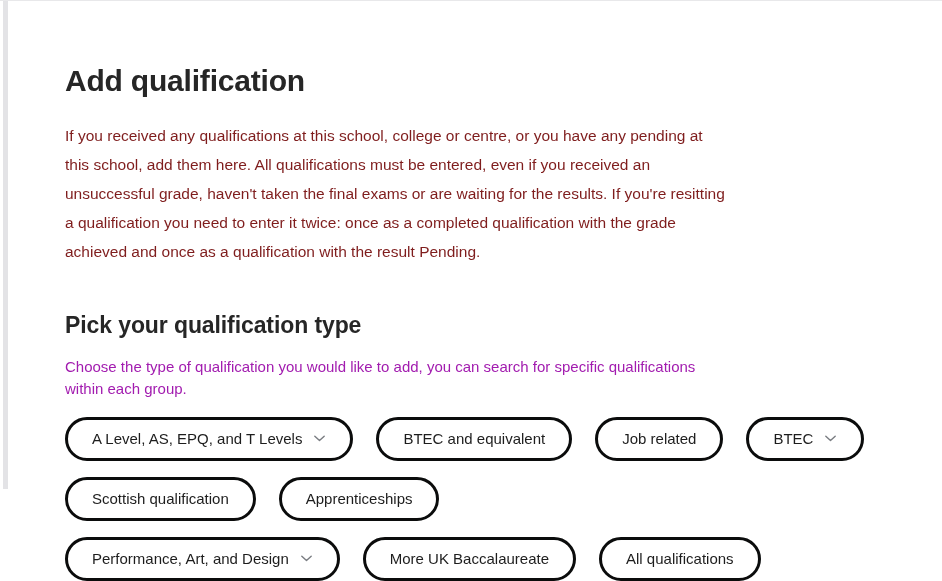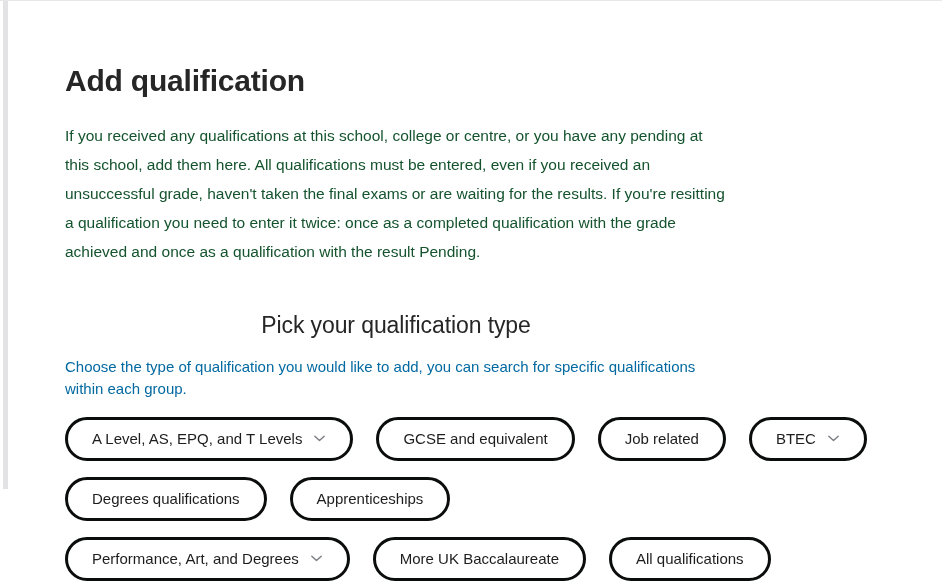--- a/index.html
+++ b/index.html
@@ -53,38 +53,37 @@
     letter-spacing: -0.2px;
     color: #262626;
     padding-top: 18px;
     line-height: 1.25;
   }
 
   .intro-text {
     margin-top: 21px;
     font-size: 15.5px;
     line-height: 29px;
-    color: #14532d;
+    color: #7f1d1d;
     max-width: 815px;
     font-weight: normal;
   }
 
   .section-title {
     margin-top: 46px;
     font-size: 23px;
-    font-weight: normal;
+    font-weight: bold;
     color: #262626;
     letter-spacing: -0.1px;
-    text-align: center;
   }
 
   .section-sub {
     margin-top: 17px;
     font-size: 15px;
-    color: #0369a1;
+    color: #a21caf;
     line-height: 22px;
   }
 
   
   .pill-rows {
     margin-top: 17px;
   }
 
   .pill-row {
     display: flex;
@@ -147,45 +146,45 @@
       <div class="pill-row">
         <button class="pill">
           <span class="pill-label">A Level, AS, EPQ, and T Levels</span>
           <span class="chevron">
             <svg width="13" height="13" viewBox="0 0 13 13" aria-hidden="true">
               <path d="M1.8 4.2 L6.5 8.6 L11.2 4.2" fill="none" stroke="#7a7d82" stroke-width="1.4" stroke-linecap="round" stroke-linejoin="round"></path>
             </svg>
           </span>
         </button>
         <button class="pill">
-          <span class="pill-label">GCSE and equivalent</span>
+          <span class="pill-label">BTEC and equivalent</span>
         </button>
         <button class="pill">
           <span class="pill-label">Job related</span>
         </button>
         <button class="pill">
           <span class="pill-label">BTEC</span>
           <span class="chevron">
             <svg width="13" height="13" viewBox="0 0 13 13" aria-hidden="true">
               <path d="M1.8 4.2 L6.5 8.6 L11.2 4.2" fill="none" stroke="#7a7d82" stroke-width="1.4" stroke-linecap="round" stroke-linejoin="round"></path>
             </svg>
           </span>
         </button>
       </div>
       <div class="pill-row">
         <button class="pill">
-          <span class="pill-label">Degrees qualifications</span>
+          <span class="pill-label">Scottish qualification</span>
         </button>
         <button class="pill">
           <span class="pill-label">Apprenticeships</span>
         </button>
       </div>
       <div class="pill-row">
         <button class="pill">
-          <span class="pill-label">Performance, Art, and Degrees</span>
+          <span class="pill-label">Performance, Art, and Design</span>
           <span class="chevron">
             <svg width="13" height="13" viewBox="0 0 13 13" aria-hidden="true">
               <path d="M1.8 4.2 L6.5 8.6 L11.2 4.2" fill="none" stroke="#7a7d82" stroke-width="1.4" stroke-linecap="round" stroke-linejoin="round"></path>
             </svg>
           </span>
         </button>
         <button class="pill">
           <span class="pill-label">More UK Baccalaureate</span>
         </button>
         <button class="pill">

